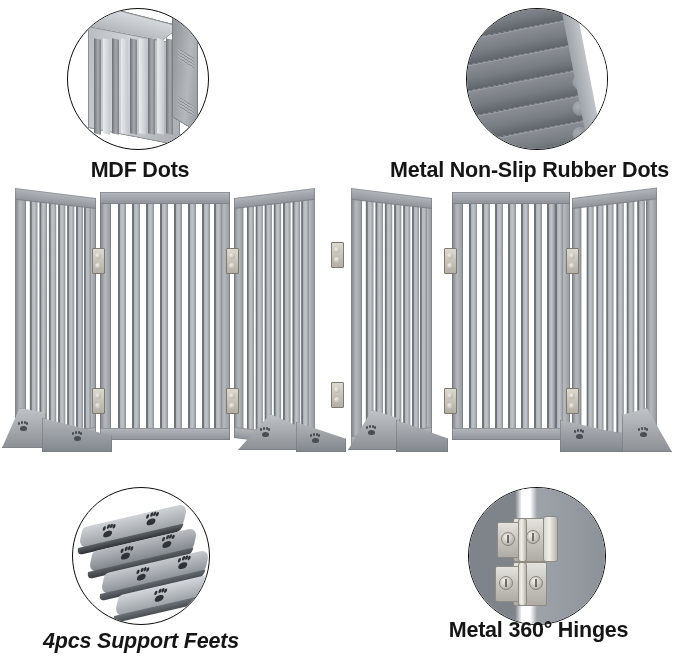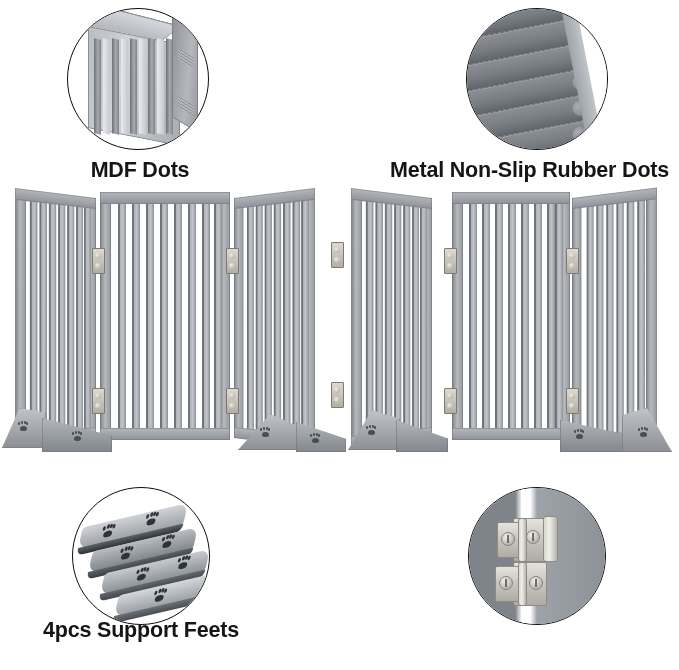--- a/index.html
+++ b/index.html
@@ -340,21 +340,21 @@
           <span class="toe" style="left:0px;"></span>
             <span class="toe" style="left:3.5px; top:-1px;"></span>
           <span class="toe" style="left:7px; top:-1px;"></span>
             <span class="toe" style="left:10px;"></span>
           <span class="pad"></span>
         </span>
       </div>
 
     </div>
   </div>
-  <div class="callout-label" style="top:133px;">4pcs Support Feets</div>
+  <div class="callout-label" style="top:144px;font-style:italic;">4pcs Support Feets</div>
 </div>
 
 <div class="callout" style="left:398px; top:485px; width:281px; height:185px;">
   <div class="callout-circle" style="left:70px; top:2px; width:138px; height:138px;">
     <div class="hinge-art">
       <div class="hinge-seam" style="left:52px;"></div>
 
       <div class="hinge-plate" style="left:44px; top:30px; width:32px; height:42px;"></div>
       <div class="hinge-plate" style="left:28px; top:34px; width:22px; height:34px;"></div>
       <div class="hinge-knuckle" style="left:74px; top:28px; width:13px; height:44px;"></div>
@@ -362,20 +362,21 @@
       <div class="hinge-screw" style="left:32px; top:44px;"></div>
       <div class="hinge-screw" style="left:57px; top:42px;"></div>
 
       <div class="hinge-plate" style="left:44px; top:74px; width:32px; height:42px;"></div>
       <div class="hinge-plate" style="left:26px; top:78px; width:24px; height:34px;"></div>
       <div class="hinge-knuckle" style="left:49px; top:74px; width:7px; height:42px;"></div>
       <div class="hinge-screw" style="left:30px; top:88px;"></div>
       <div class="hinge-screw" style="left:60px; top:88px;"></div>
     </div>
   </div>
+  <div class="callout-label" style="top:133px;">Metal 360° Hinges</div>
 </div>
 
 <div id="gate">
 
   <div class="panel" style="left:8px; top:8px; width:88px; height:240px;">
     <div class="panel-inner" style="transform:perspective(600px) rotateY(32deg); transform-origin:right center;">
       <div class="stile" style="left:0;"></div>
       <div class="stile" style="right:0;"></div>
       <div class="rail" style="top:0; height:11px;"></div>
       <div class="rail" style="bottom:0; height:11px;"></div>

